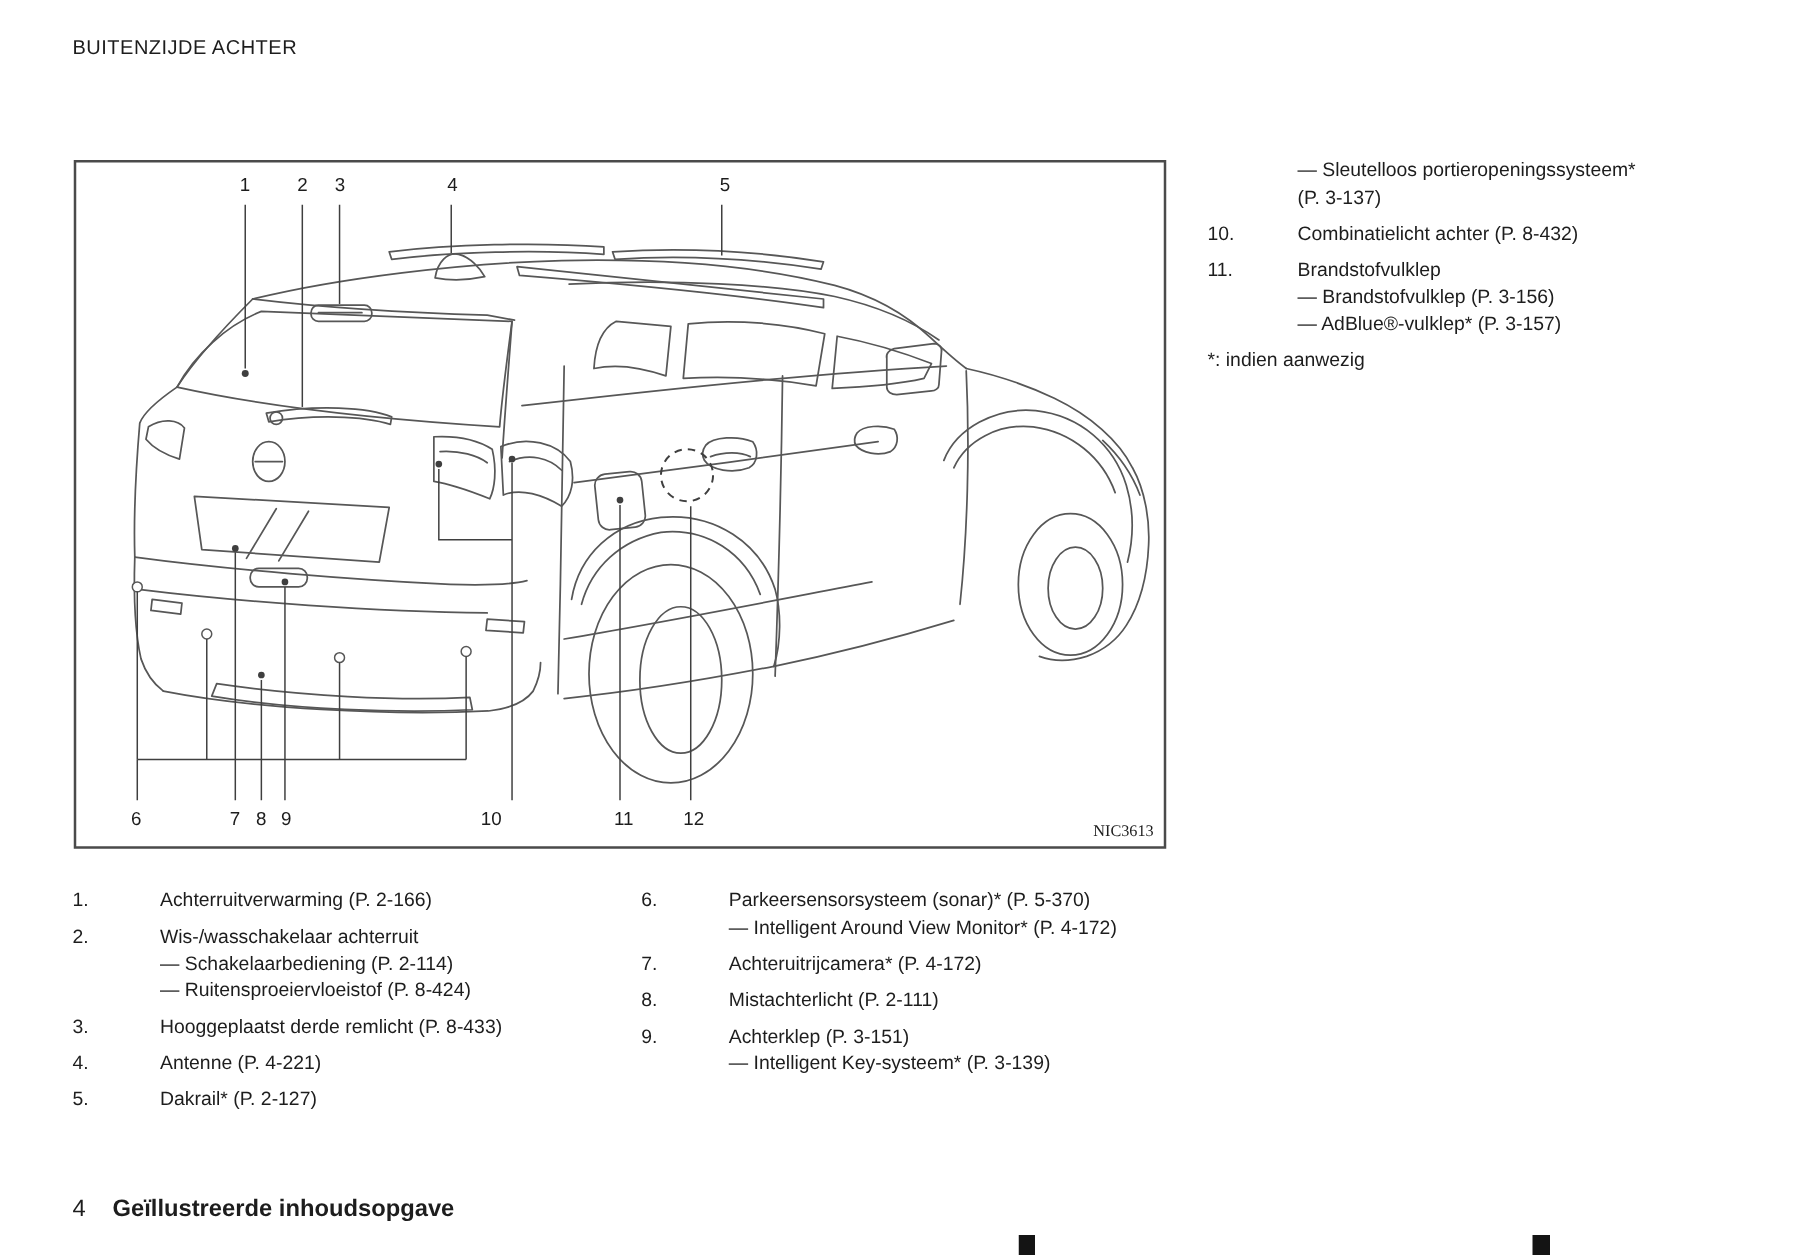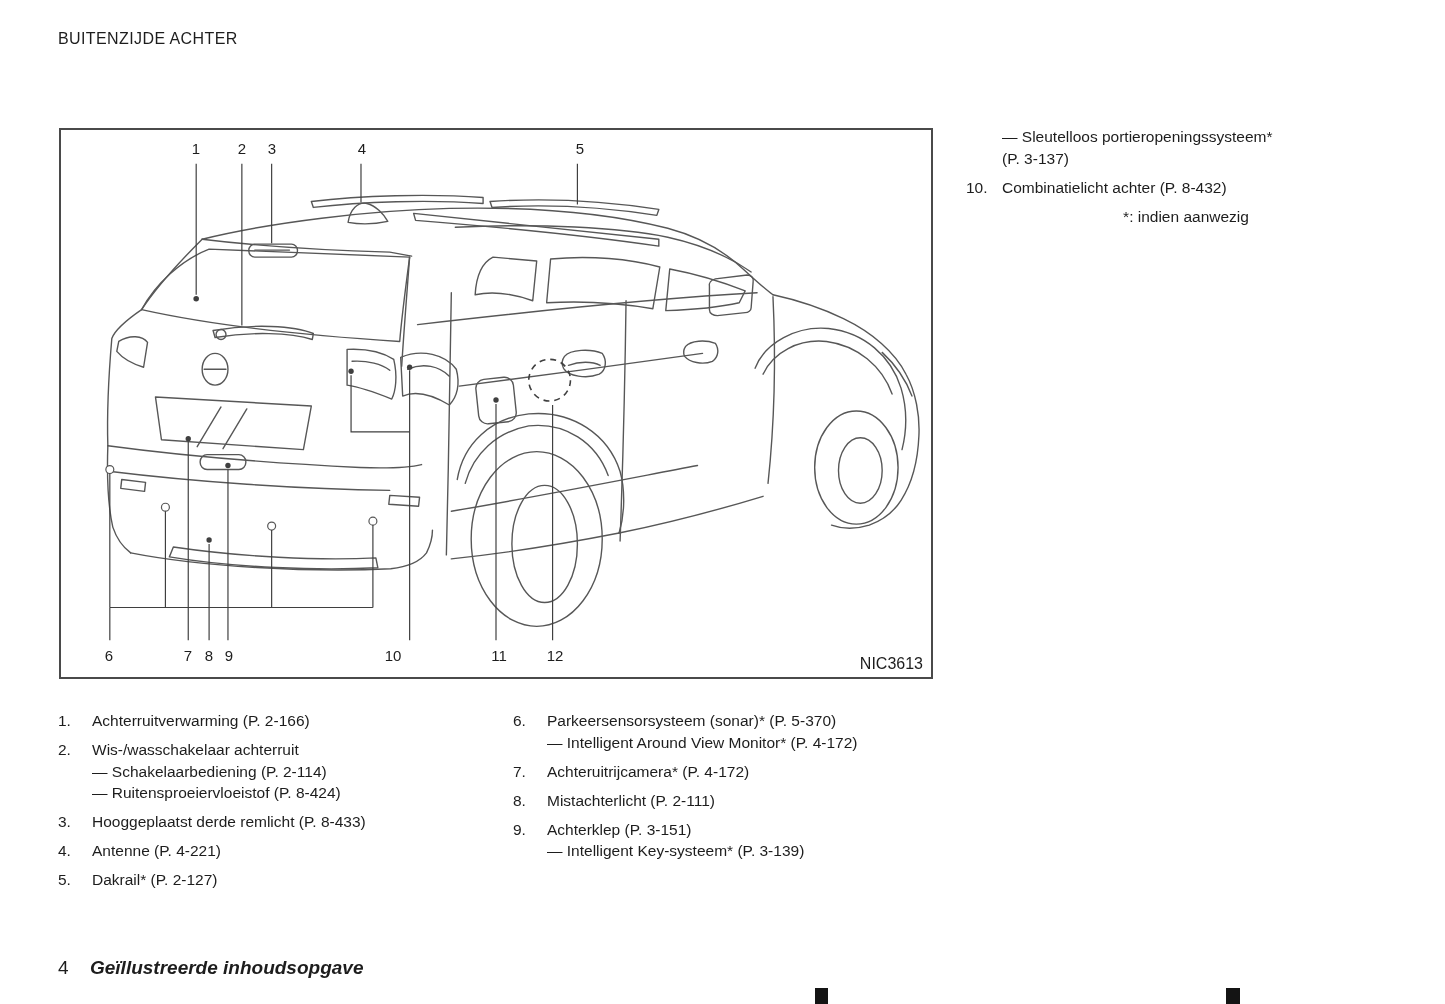--- a/index.html
+++ b/index.html
@@ -24,32 +24,32 @@
   }
   .leaders path{fill:none;stroke:var(--leader,#3f3f3f);stroke-width:1.2;}
   .leaders .dot{fill:var(--leader,#3f3f3f);stroke:none;}
   .leaders .sensor{fill:#fff;stroke:var(--line,#575757);stroke-width:1.2;}
   .leaders .dash{fill:none;stroke:var(--leader,#3f3f3f);stroke-width:1.6;stroke-dasharray:6 5;}
   .callout{
     position:absolute;transform:translateX(-50%);
     font-size:15px;color:var(--ink,#1d1d1d);line-height:18px;
   }
   .fig-code{
-    position:absolute;right:8px;bottom:4px;font-size:16px;color:var(--ink,#1d1d1d);
+    position:absolute;right:8px;bottom:4px;font-size:13px;color:var(--ink,#1d1d1d);font-family:Liberation Serif, serif;
   }
   .legend{position:absolute;font-size:15.5px;line-height:21.6px;color:var(--ink,#1d1d1d);}
-  .li{display:flex;margin-bottom:7.4px;}
+  .li{display:flex;margin-bottom:7.4px;gap:36px;}
   .num{flex:0 0 34px;}
   .legend.rc .num{flex:0 0 36px;}
   .body{flex:1;}
   .sub{display:block;}
-  .footnote{margin-top:7px;text-align:center;}
+  .footnote{margin-top:7px;}
   .page-footer{position:absolute;left:58px;top:957px;font-size:19px;color:var(--ink,#1d1d1d);}
   .page-footer .pg{display:inline-block;width:32px;}
-  .page-footer .sec{font-weight:bold;font-style:italic;}
+  .page-footer .sec{font-weight:bold;}
   .print-mark{position:absolute;background:var(--mark,#141414);}
   .mark-a{left:815px;top:988px;width:13px;height:16px;}
   .mark-b{left:1226px;top:988px;width:14px;height:16px;}
 </style>
 </head>
 <body>
 
 <div class="page-title">BUITENZIJDE ACHTER</div>
 
 <div class="figure">
@@ -196,20 +196,28 @@
     <span class="num"></span>
     <span class="body">
       <span class="sub">— Sleutelloos portieropeningssysteem*</span>
       <span class="sub">(P. 3-137)</span>
     </span>
   </div>
   <div class="li">
     <span class="num">10.</span>
     <span class="body"><span>Combinatielicht achter (P. 8-432)</span></span>
   </div>
+  <div class="li">
+    <span class="num">11.</span>
+    <span class="body">
+      <span>Brandstofvulklep</span>
+      <span class="sub">— Brandstofvulklep (P. 3-156)</span>
+      <span class="sub">— AdBlue®-vulklep* (P. 3-157)</span>
+    </span>
+  </div>
   <div class="footnote">*: indien aanwezig</div>
 </div>
 
 <div class="legend" style="left:58px;top:710px;width:430px">
   <div class="li">
     <span class="num">1.</span>
     <span class="body"><span>Achterruitverwarming (P. 2-166)</span></span>
   </div>
   <div class="li">
     <span class="num">2.</span>

